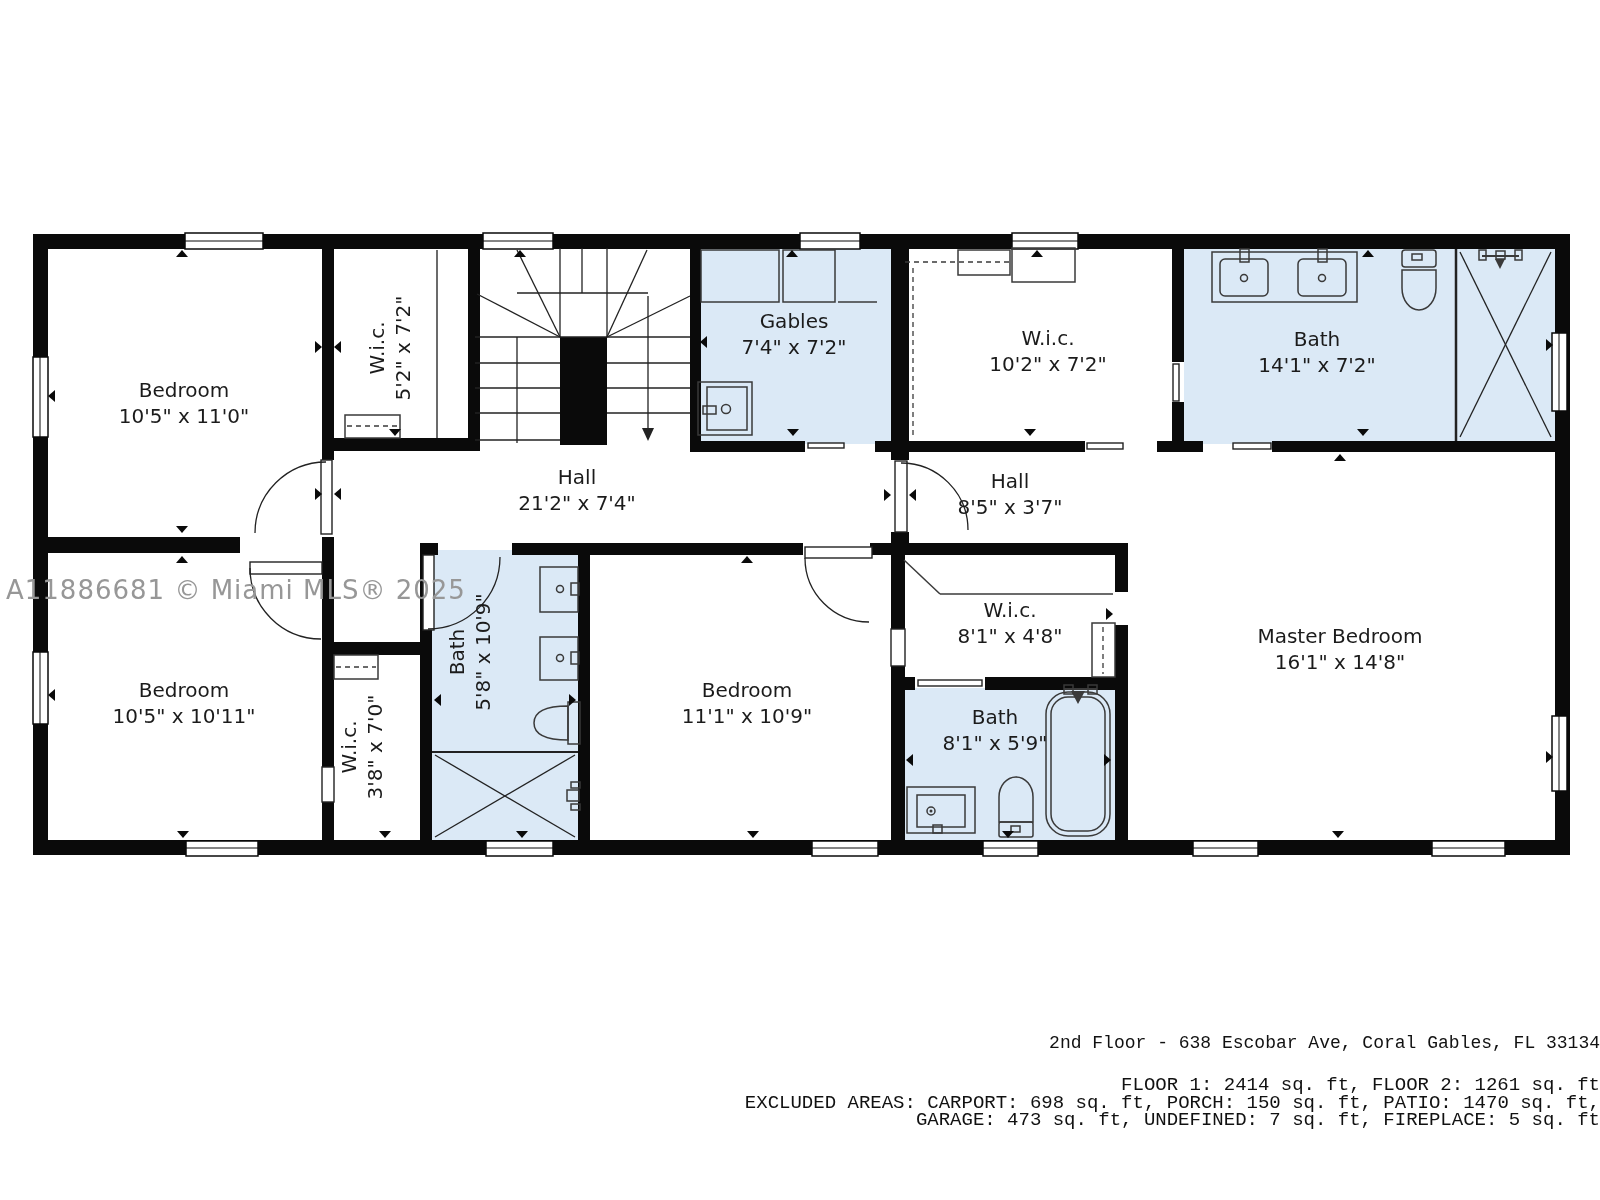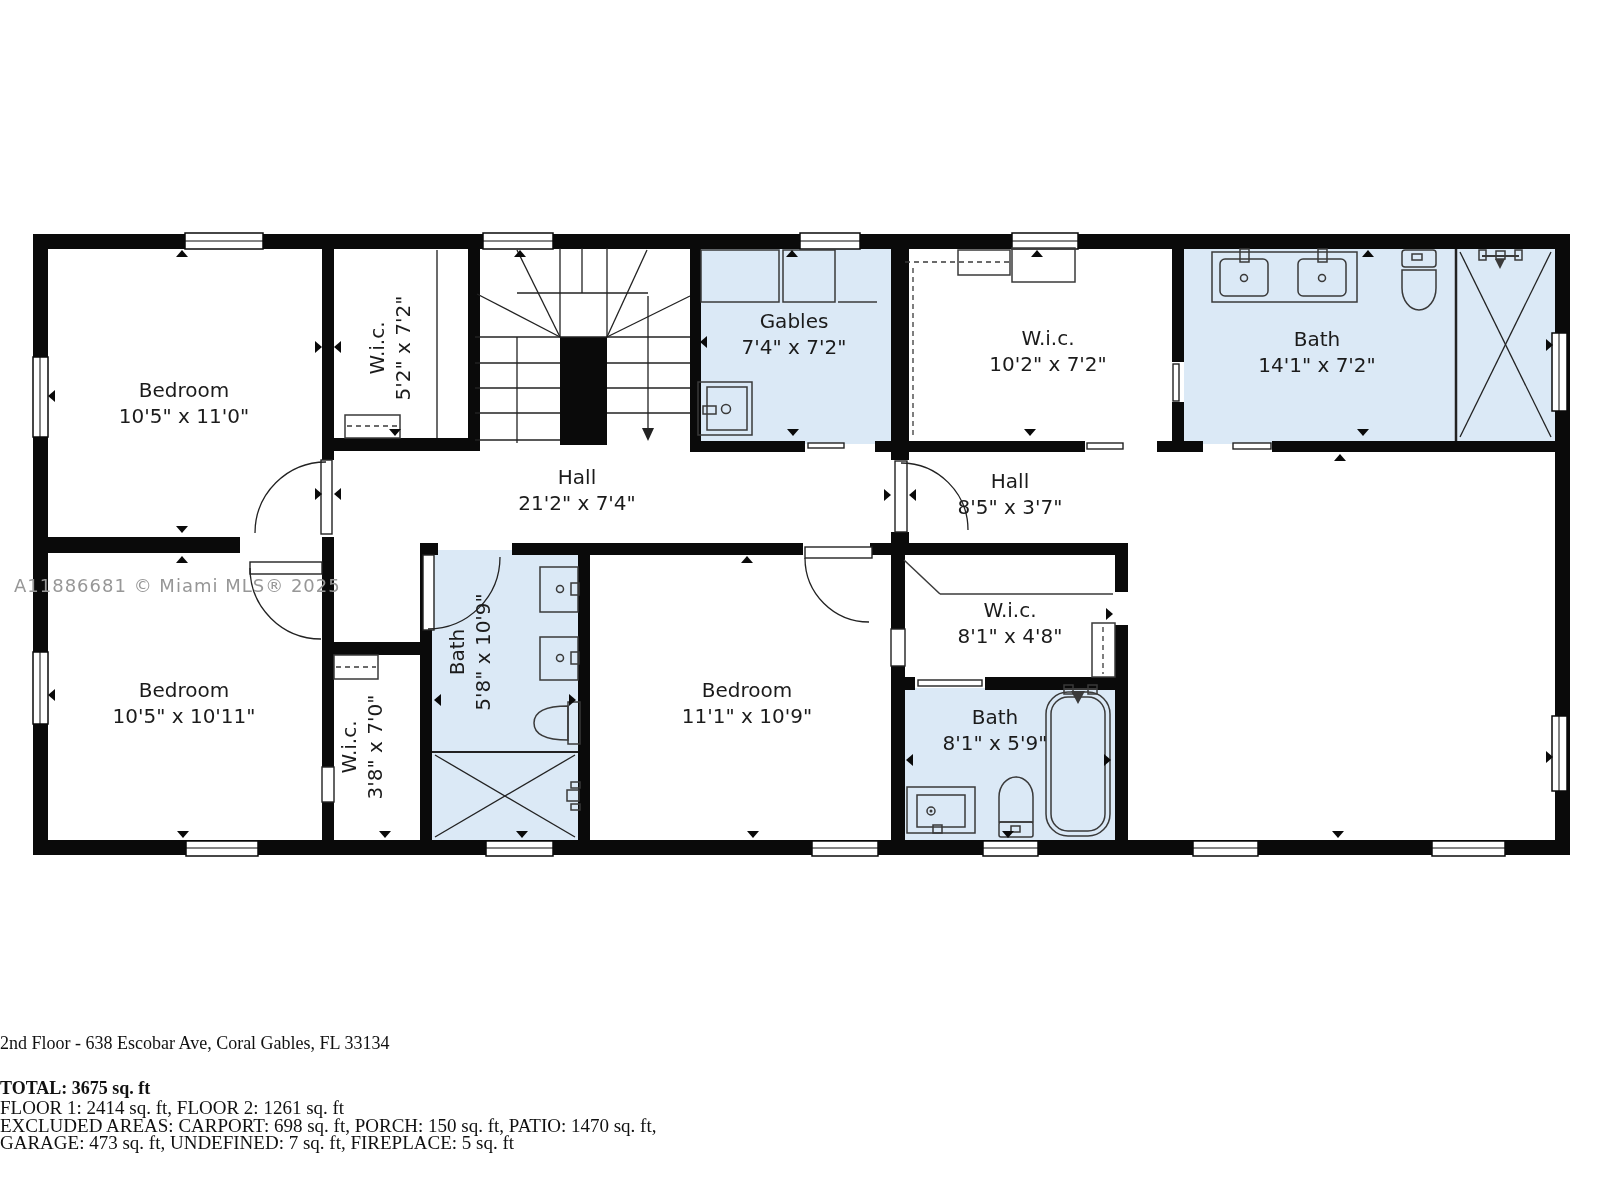--- a/index.html
+++ b/index.html
@@ -12,24 +12,24 @@
   .winline{stroke:#0a0a0a;stroke-width:1;}
   .fx{fill:none;stroke:#3a3a3a;stroke-width:1.5;}
   .fxd{fill:none;stroke:#3a3a3a;stroke-width:1.3;stroke-dasharray:5,4;}
   .st{fill:none;stroke:#222;stroke-width:1.3;}
   .door{fill:#fff;stroke:#222;stroke-width:1.4;}
   .arc{fill:none;stroke:#222;stroke-width:1.3;}
   .tick{fill:#0a0a0a;}
   .lbl{position:absolute;transform:translate(-50%,-50%);text-align:center;
        font-size:20px;line-height:26px;color:#1b1b1b;white-space:nowrap;}
   .lbl.rot{transform:translate(-50%,-50%) rotate(-90deg);}
-  .watermark{position:absolute;left:14px;top:575px;font-size:18px;letter-spacing:1px;
+  .watermark{position:absolute;left:6px;top:575px;font-size:26px;letter-spacing:1px;
        color:var(--wm,#979797);white-space:nowrap;}
-  .footer{position:absolute;left:0;top:1033px;width:1600px;text-align:left;
-       font-family:Liberation Serif, serif;color:#111;}
+  .footer{position:absolute;left:0;top:1033px;width:1600px;text-align:right;
+       font-family:Liberation Mono, monospace;color:#111;}
   .f-address{font-size:18px;margin:0 0 24px 0;}
   .f-total{font-size:18px;font-weight:700;margin:0;}
   .f-line{font-size:19px;line-height:17.5px;margin:0;}
 </style>
 </head>
 <body>
 
 <div class="page">
 
 <svg class="plan-svg" width="1600" height="1200" viewBox="0 0 1600 1200">
@@ -359,24 +359,27 @@
   <div>11'1" x 10'9"</div>
 </div>
 <div class="lbl" style="left:1010px;top:623px">
   <div>W.i.c.</div>
   <div>8'1" x 4'8"</div>
 </div>
 <div class="lbl" style="left:995px;top:730px">
   <div>Bath</div>
   <div>8'1" x 5'9"</div>
 </div>
+<div class="lbl" style="left:1340px;top:649px">
+  <div>Master Bedroom</div>
+  <div>16'1" x 14'8"</div>
+</div>
 
 <div class="watermark">A11886681 © Miami MLS® 2025</div>
 
 <div class="footer">
   <p class="f-address">2nd Floor - 638 Escobar Ave, Coral Gables, FL 33134</p>
-  <p class="f-total">TOTAL: 3675 sq. ft</p>
   <p class="f-line">FLOOR 1: 2414 sq. ft, FLOOR 2: 1261 sq. ft</p>
   <p class="f-line">EXCLUDED AREAS: CARPORT: 698 sq. ft, PORCH: 150 sq. ft, PATIO: 1470 sq. ft,</p>
   <p class="f-line">GARAGE: 473 sq. ft, UNDEFINED: 7 sq. ft, FIREPLACE: 5 sq. ft</p>
 </div>
 
 </div>
 
 </body></html>

